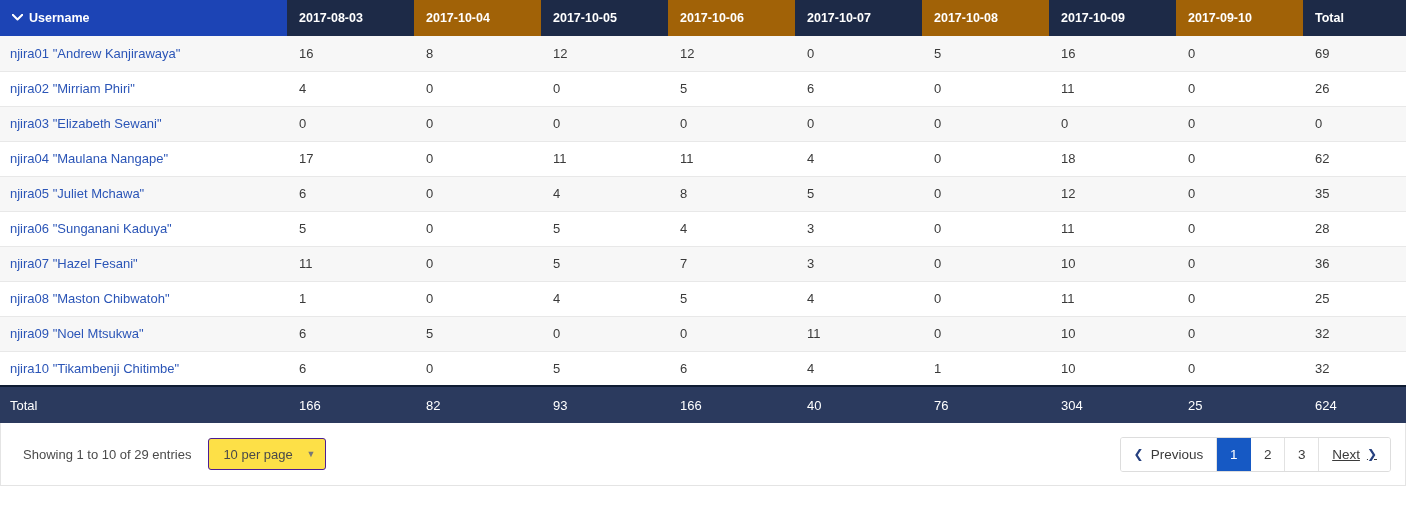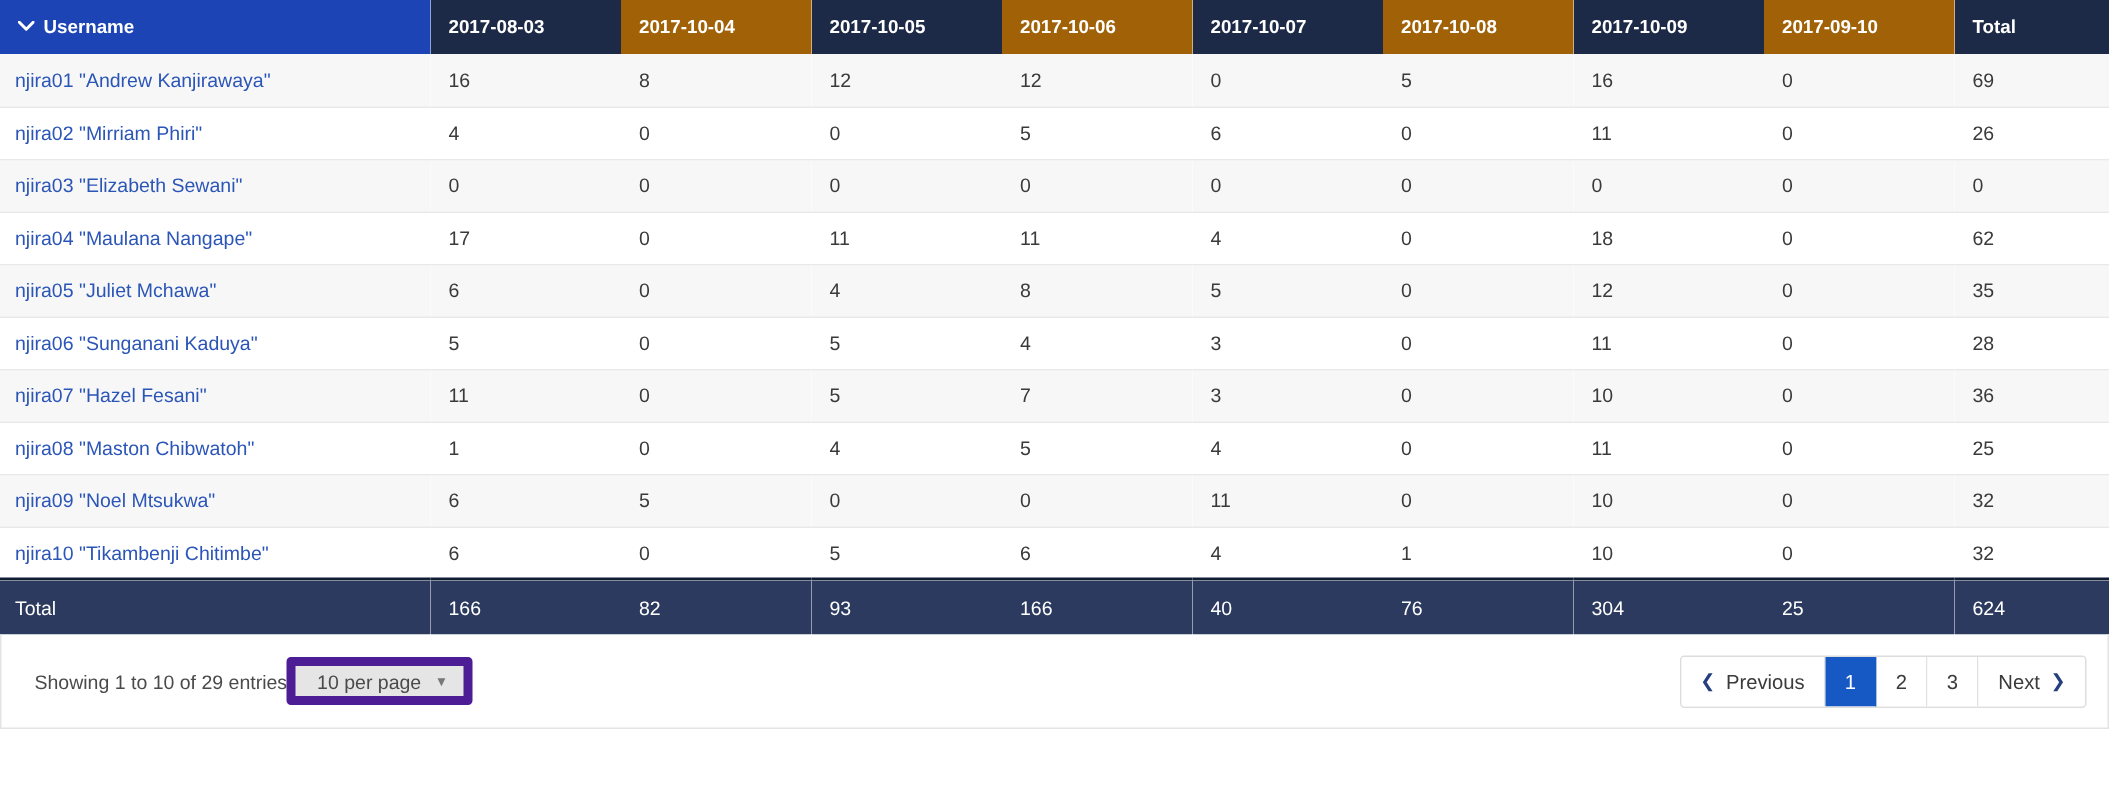--- a/index.html
+++ b/index.html
@@ -132,33 +132,33 @@
     border-top: none;
     box-sizing: border-box;
     display: flex;
     align-items: center;
     justify-content: space-between;
     padding: 0 14px 0 22px;
   }
   .footer-left {
     display: flex;
     align-items: center;
-    gap: 0;
+    gap: 17px;
   }
   .entries-info {
     font-size: 13px;
     color: #4a4a4a;
   }
   .per-page {
     position: relative;
     height: 32px;
     min-width: 118px;
-    border: 6px solid #4c1d95;
+    border: 1px solid #4c1d95;
     border-radius: 3px;
-    background: #e5e5e5;
+    background: #fde047;
     display: flex;
     align-items: center;
     padding: 0 28px 0 14px;
     font-size: 13px;
     color: #4a4a4a;
     cursor: pointer;
     box-sizing: border-box;
   }
   .per-page .caret {
     position: absolute;
@@ -186,20 +186,21 @@
     font-size: 13.5px;
     color: #3b3b3b;
     background: #ffffff;
     border-right: 1px solid #e2e2e2;
     cursor: pointer;
     box-sizing: border-box;
     user-select: none;
   }
   .pagination .pg:last-child {
     border-right: none;
+    text-decoration: underline;
   }
   .pagination .pg.num {
     min-width: 34px;
     padding: 0 10px;
     justify-content: center;
   }
   .pagination .pg.active {
     background: #1659c4;
     color: #ffffff;
     border-right-color: #1659c4;

